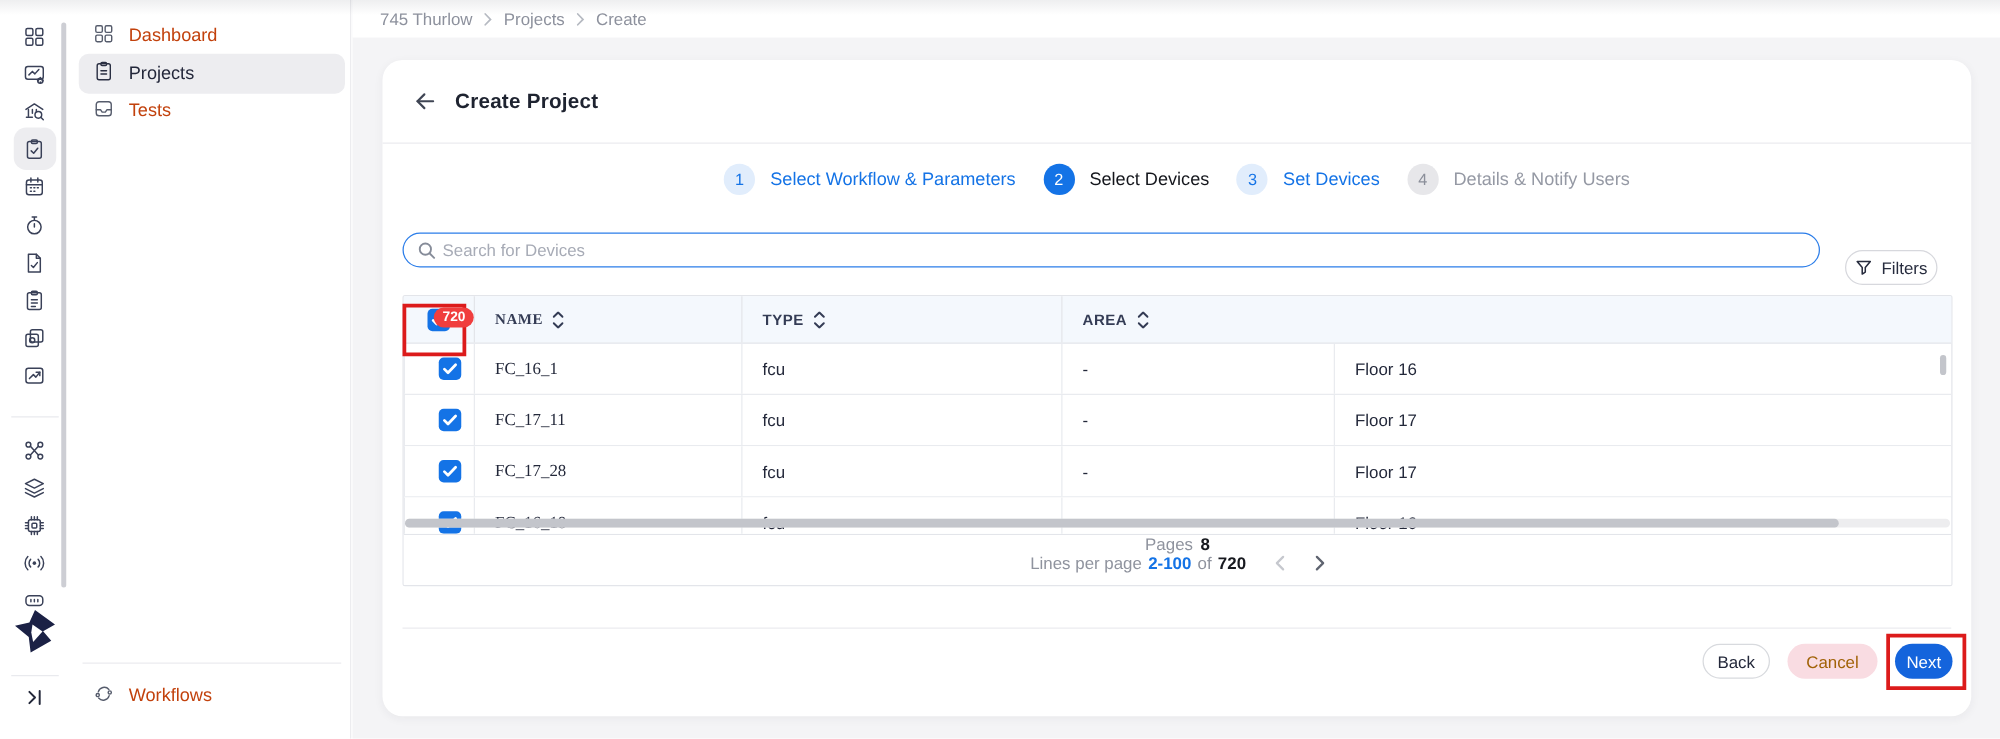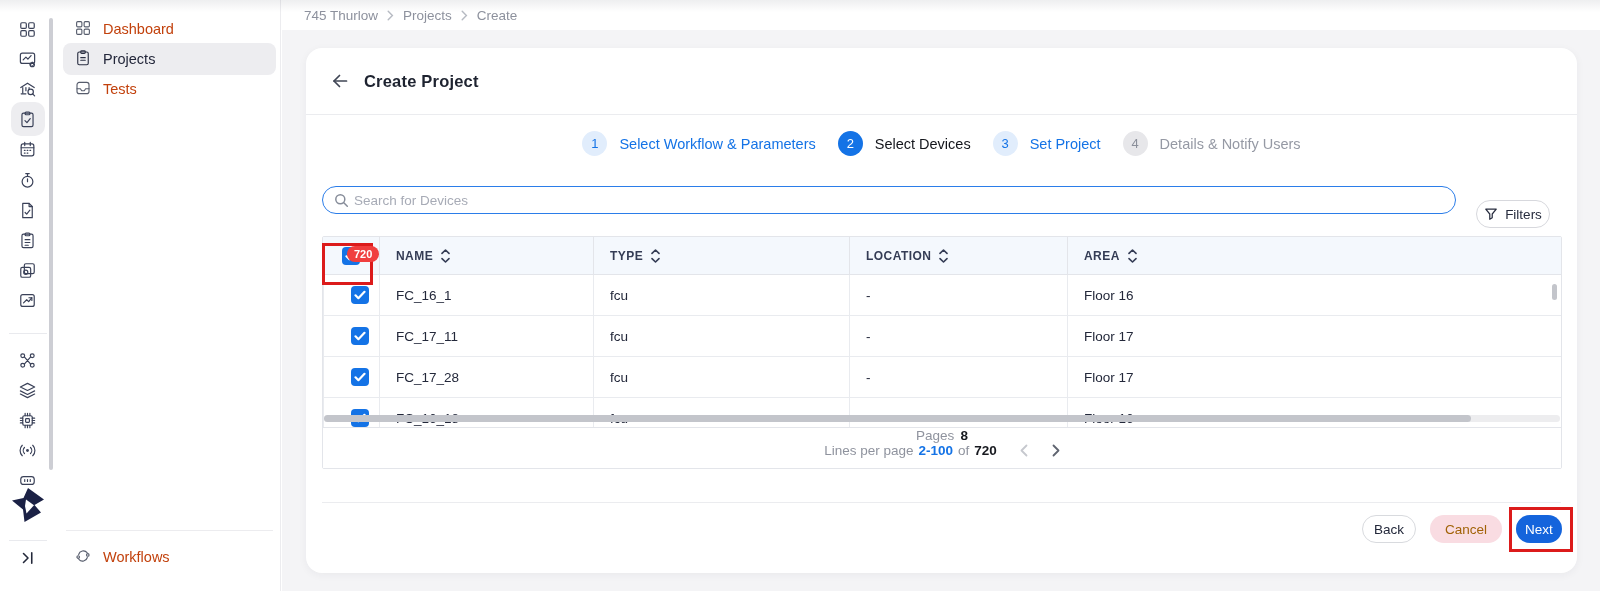--- a/index.html
+++ b/index.html
@@ -56,21 +56,21 @@
   .searchbox input::placeholder { color:#a7abb6; }
   .filters-btn { width:74px; height:28px; background:#fff; border:1px solid #d7d8dd; border-radius:14px;
     display:flex; align-items:center; justify-content:center; gap:7px; font-size:13.5px; color:#272c3e; cursor:pointer; font-family:inherit;margin-top:28px; }
 
   
   .tablewrap { margin:24px 15px 0 16px; border:1px solid #e3e5ea; border-radius:2px; position:relative; }
   .thead { height:38px; background:#f4f8fd; display:flex; border-bottom:1px solid #e3e5ea; }
   .th { display:flex; align-items:center; gap:8px; padding-left:16px; font-size:12px; font-weight:700;
     color:#343c55; letter-spacing:.45px; border-left:1px solid #e3e5ea; }
   .col-cb { width:56px; flex:none; justify-content:center; padding-left:0; border-left:none; }
-  .col-name { width:214px; flex:none; }
+  .col-name { width:214px; flex:none;font-family:Liberation Serif, serif; }
   .col-type { width:256px; flex:none; }
   .col-loc  { width:218px; flex:none; }
   .col-area { flex:1; }
   .tbody { position:relative; height:152px; overflow:hidden; }
   .tr { height:41px; display:flex; border-bottom:1px solid #e9ebef; background:#fff; }
   .td { display:flex; align-items:center; padding-left:16px; font-size:13.5px; color:#23283a; border-left:1px solid #e9ebef; }
   .cb { width:18px; height:18px; border-radius:4px; background:#1473e6; display:flex; align-items:center; justify-content:center; cursor:pointer; }
   .hscroll-track { position:absolute; left:1px; right:1px; bottom:5px; height:7px; background:#ededef; border-radius:4px; z-index:3; }
   .hscroll-thumb { width:92.8%; height:7px; background:#c3c5cb; border-radius:4px; cursor:pointer; }
   .vscroll-thumb { position:absolute; right:4px; top:9px; width:5px; height:16px; background:#c3c5cb; border-radius:3px; z-index:3; cursor:pointer; }
@@ -301,21 +301,21 @@
       <div class="step visited">
         <span class="step-circle">1</span>
         <span class="step-label">Select Workflow &amp; Parameters</span>
       </div>
       <div class="step active">
         <span class="step-circle">2</span>
         <span class="step-label">Select Devices</span>
       </div>
       <div class="step visited">
         <span class="step-circle">3</span>
-        <span class="step-label">Set Project</span>
+        <span class="step-label">Set Devices</span>
       </div>
       <div class="step upcoming">
         <span class="step-circle">4</span>
         <span class="step-label">Details &amp; Notify Users</span>
       </div>
     </div>
 
     <div class="toolbar">
       <div class="searchbox">
         <span style="display:flex;">
@@ -356,29 +356,20 @@
         </div>
         <div class="th col-type">
           <span>TYPE</span>
           <span style="display:flex;">
               <svg width="9" height="14" viewBox="0 0 9 14" fill="none" stroke="#343c55" stroke-width="1.6" stroke-linecap="round" stroke-linejoin="round">
                 <polyline points="1,4.4 4.5,1 8,4.4"></polyline>
                 <polyline points="1,9.6 4.5,13 8,9.6"></polyline>
               </svg>
             </span>
         </div>
-        <div class="th col-loc">
-          <span>LOCATION</span>
-          <span style="display:flex;">
-              <svg width="9" height="14" viewBox="0 0 9 14" fill="none" stroke="#343c55" stroke-width="1.6" stroke-linecap="round" stroke-linejoin="round">
-                <polyline points="1,4.4 4.5,1 8,4.4"></polyline>
-                <polyline points="1,9.6 4.5,13 8,9.6"></polyline>
-              </svg>
-            </span>
-        </div>
         <div class="th col-area">
           <span>AREA</span>
           <span style="display:flex;">
               <svg width="9" height="14" viewBox="0 0 9 14" fill="none" stroke="#343c55" stroke-width="1.6" stroke-linecap="round" stroke-linejoin="round">
                 <polyline points="1,4.4 4.5,1 8,4.4"></polyline>
                 <polyline points="1,9.6 4.5,13 8,9.6"></polyline>
               </svg>
             </span>
         </div>
       </div>

